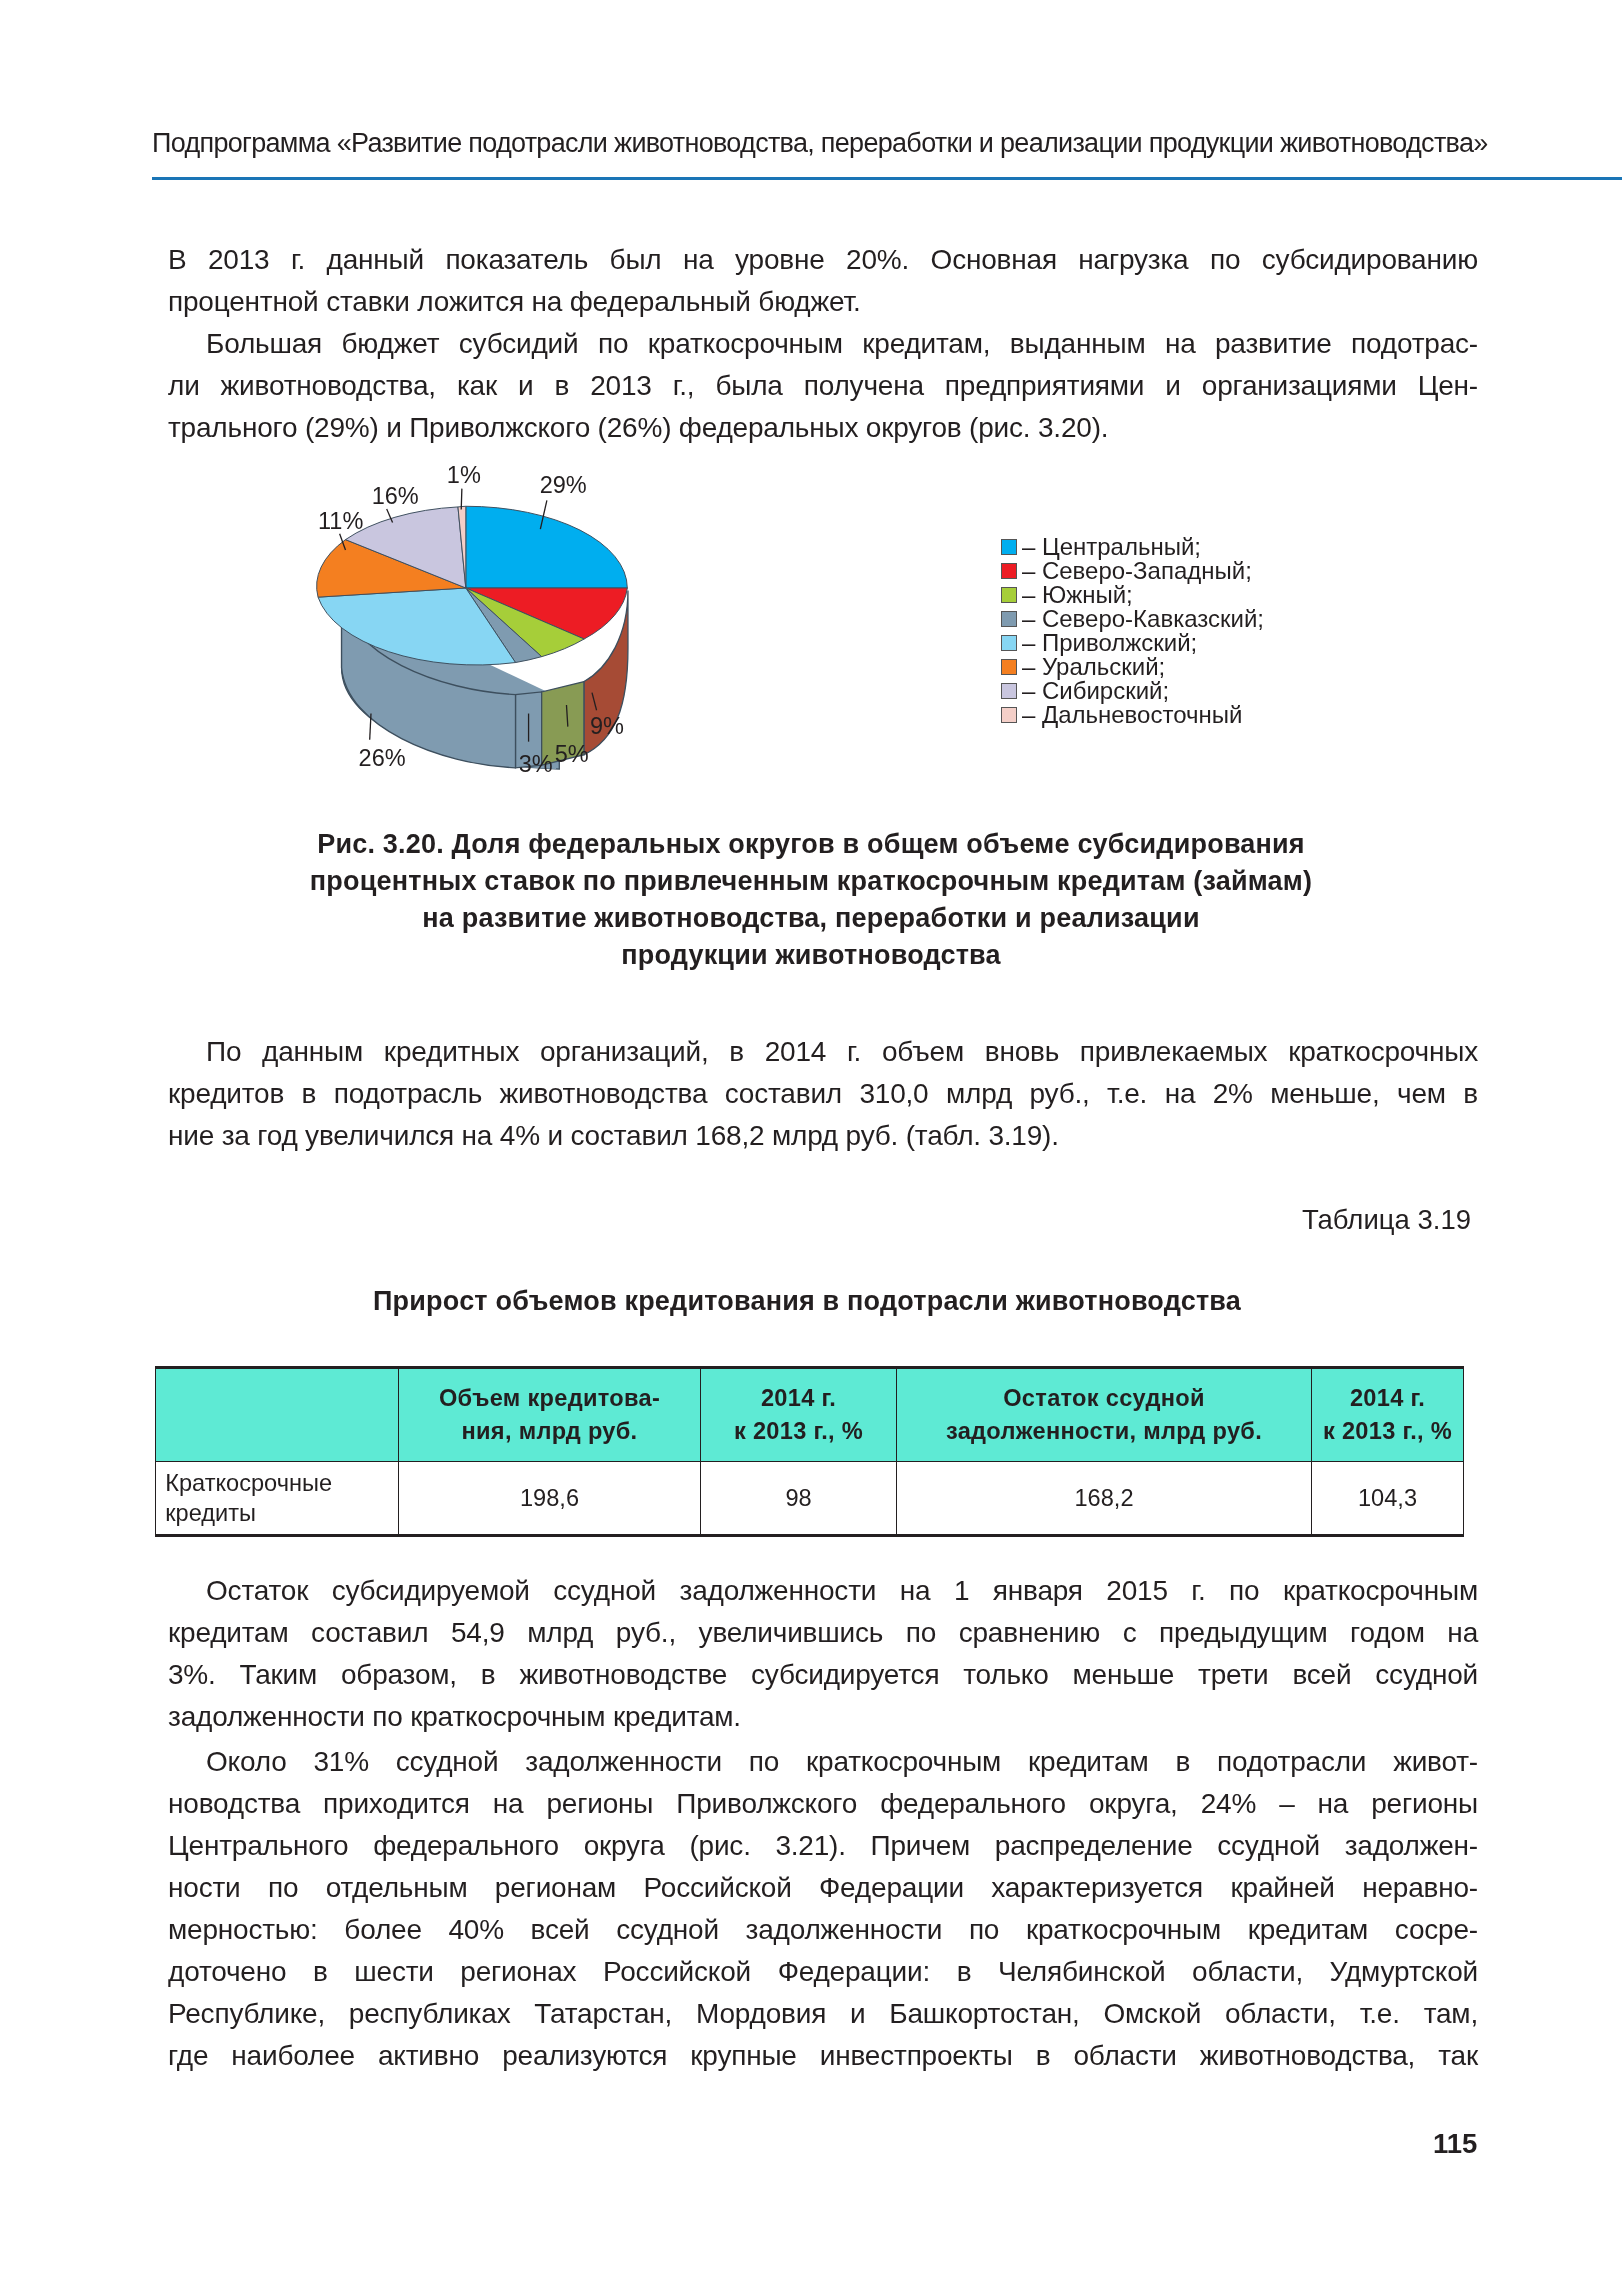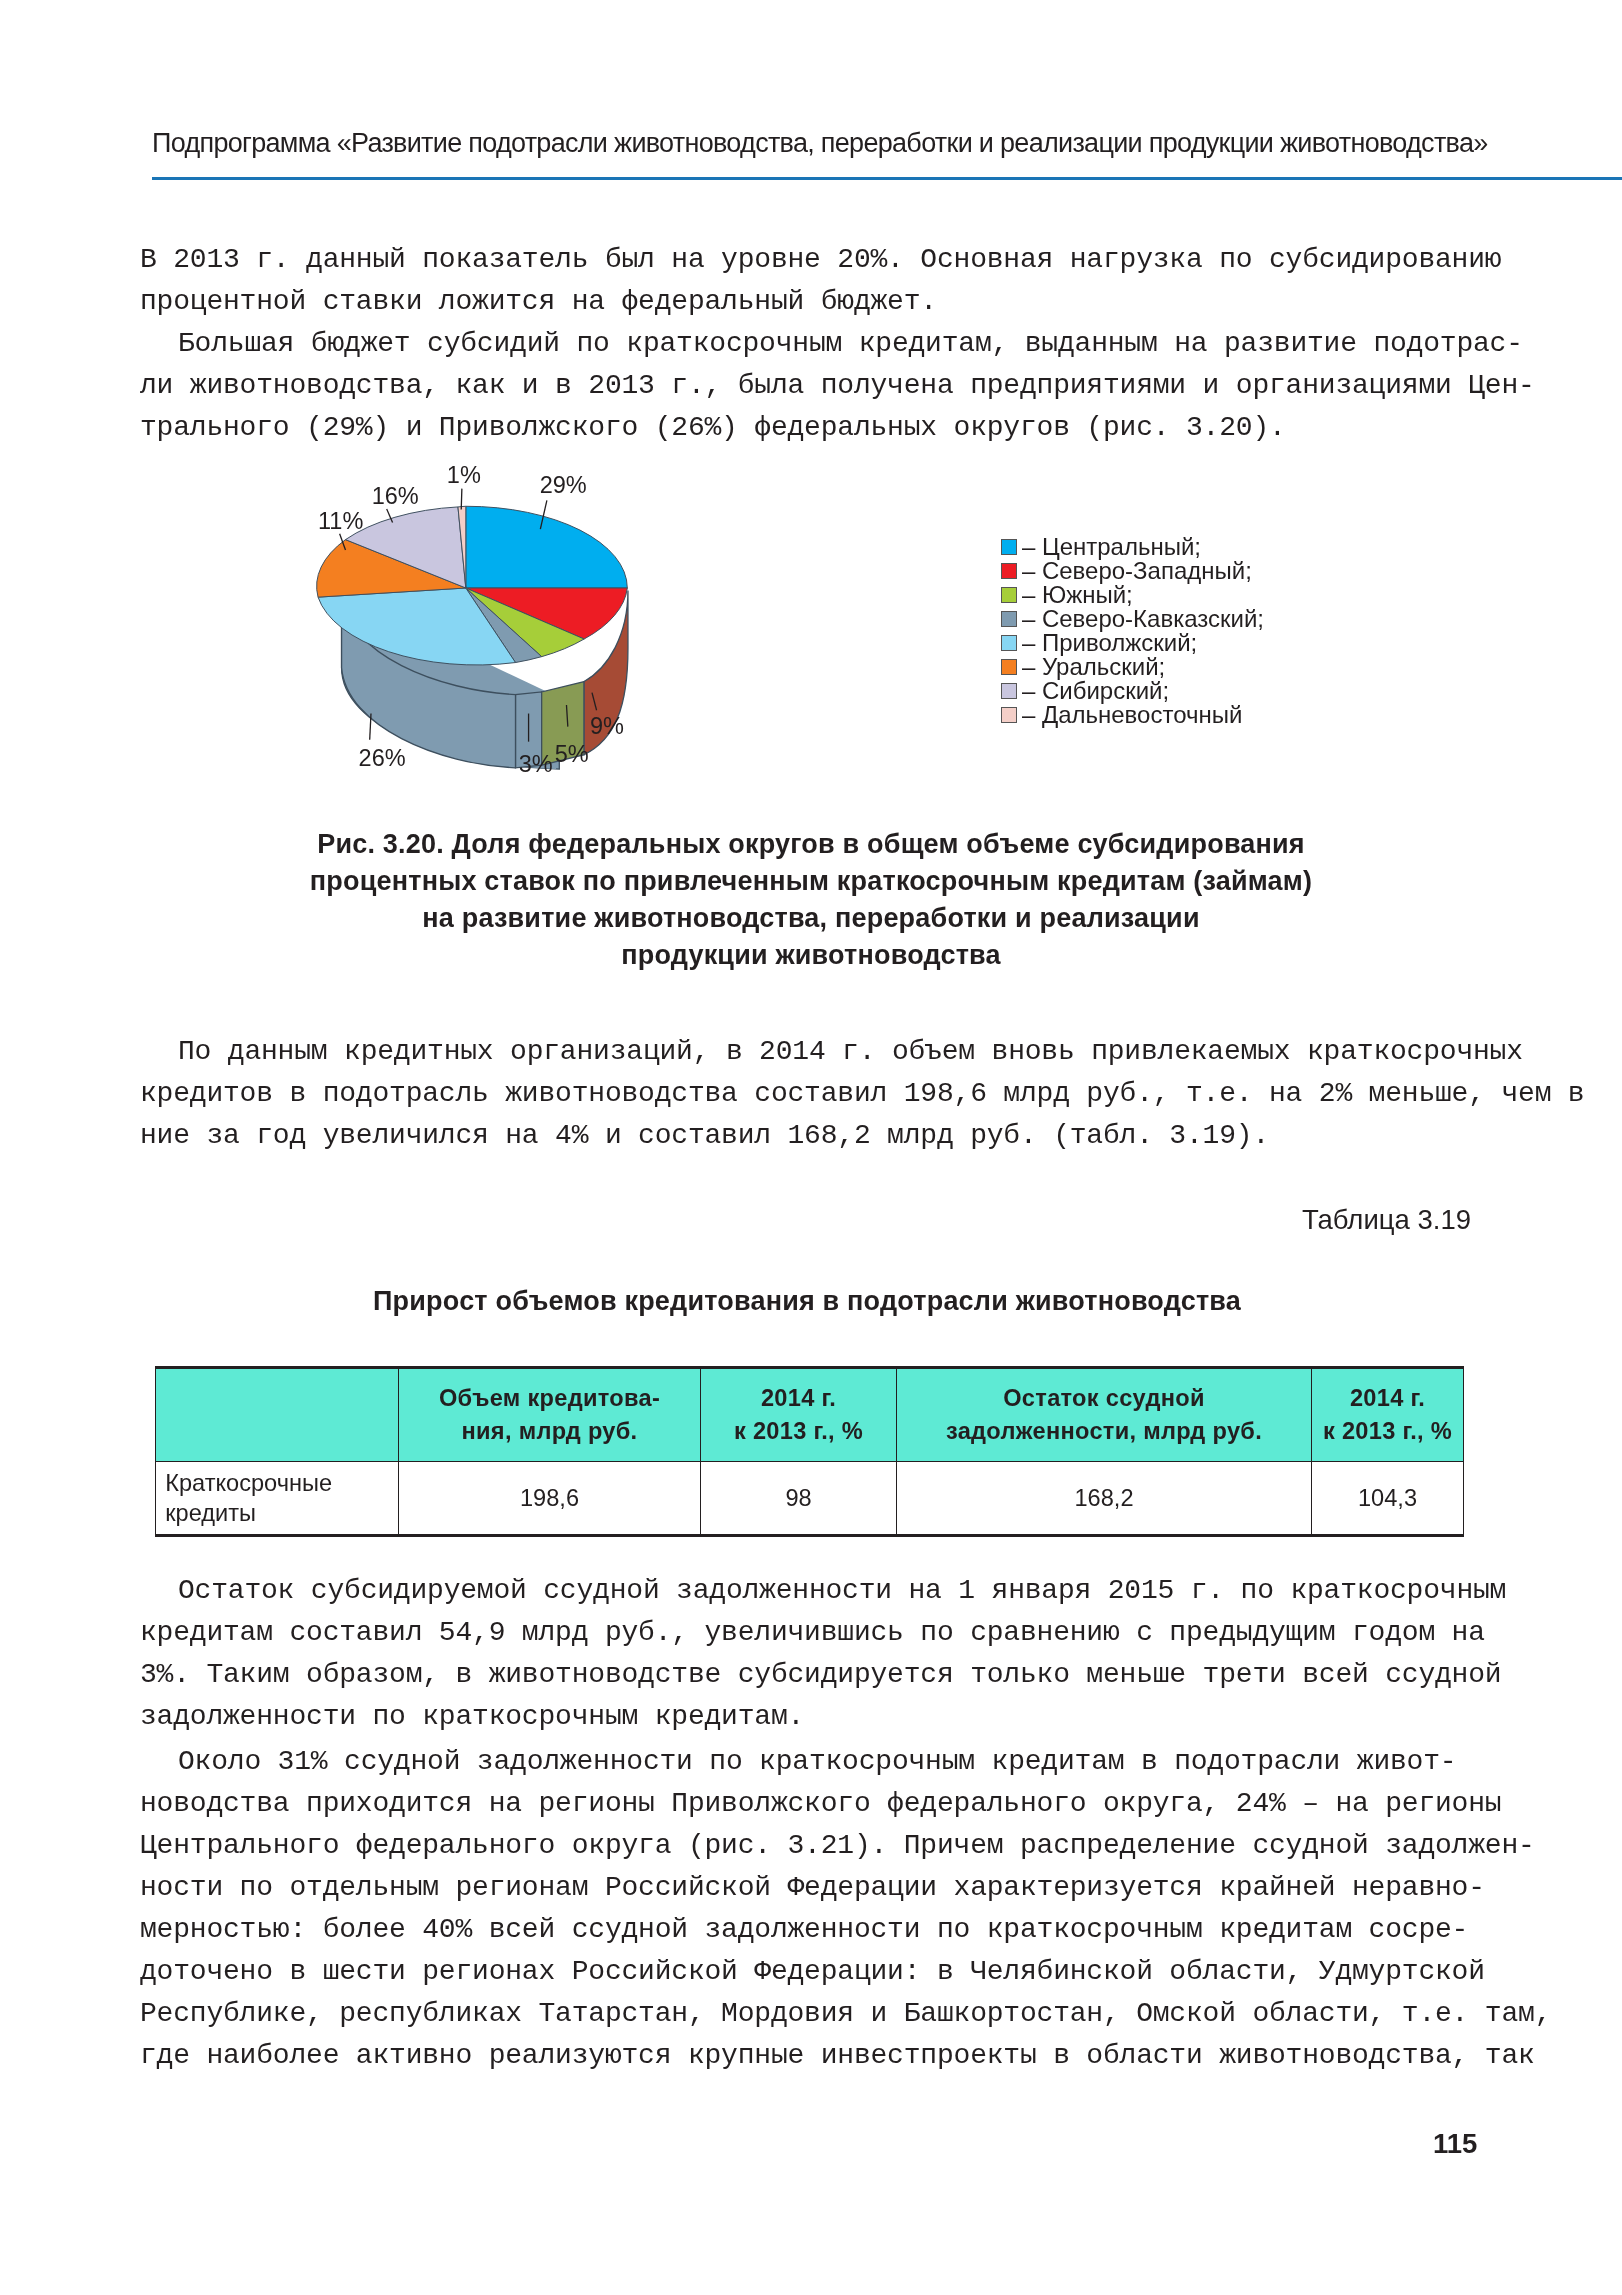--- a/index.html
+++ b/index.html
@@ -1,22 +1,22 @@
 <!DOCTYPE html>
 <html style="font-size:10.5px"><head>
 <meta charset="utf-8">
 <style>
   html, body { margin:0; padding:0; background:#ffffff; }
   body { width:1623px; height:2295px; position:relative; overflow:hidden;
          font-family:"Liberation Sans", sans-serif; color:#231f20; }
   .running-head { position:absolute; left:152px; top:128px; width:1335px;
          font-size:27px; letter-spacing:-0.7px; color:#231f20; white-space:nowrap; }
   .head-rule { position:absolute; left:152px; top:177px; width:1470px; height:2.6px; background:#1a75b6; }
-  .para { position:absolute; left:140px; width:1310px; font-size:28px; line-height:42px;
-          text-align:justify; text-align-last:left; letter-spacing:-0.2px;font-family:Liberation Mono, monospace; }
+  .para { position:absolute; left:168px; width:1310px; font-size:28px; line-height:42px;
+          text-align:justify; text-align-last:left; letter-spacing:-0.2px; }
   .para .line { display:block; text-align:justify; text-align-last:justify; white-space:nowrap; }
   .para .line.last { text-align-last:left; }
   .indent { padding-left:38px; }
   .fig { position:absolute; left:294px; top:452px; width:1021px; height:340px; }
   .legend { position:absolute; left:1001px; top:535px; font-size:24px; line-height:24px; color:#231f20; }
   .legend-item { display:flex; align-items:center; height:24px; white-space:nowrap; }
   .swatch { width:15.7px; height:15.7px; border:1.3px solid #555; margin-right:5.2px; box-sizing:border-box; }
   .caption { position:absolute; left:196px; width:1230px; top:826px; text-align:center;
              font-weight:bold; font-size:27px; line-height:37px; letter-spacing:0.2px; }
   .table-label { position:absolute; right:152px; top:1204px; font-size:27.5px; }
@@ -141,21 +141,21 @@
 
 <div class="caption">
   <div>Рис. 3.20. Доля федеральных округов в общем объеме субсидирования</div>
   <div>процентных ставок по привлеченным краткосрочным кредитам (займам)</div>
   <div>на развитие животноводства, переработки и реализации</div>
   <div>продукции животноводства</div>
 </div>
 
 <div class="para" style="top:1031px;">
   <span class="line indent">По данным кредитных организаций, в 2014 г. объем вновь привлекаемых краткосрочных</span>
-  <span class="line">кредитов в подотрасль животноводства составил 198,6 млрд руб., т.е. на 2% меньше, чем в</span>
+  <span class="line">кредитов в подотрасль животноводства составил 310,0 млрд руб., т.е. на 2% меньше, чем в</span>
   <span class="line last">ние за год увеличился на 4% и составил 168,2 млрд руб. (табл. 3.19).</span>
 </div>
 
 <div class="table-label">Таблица 3.19</div>
 <div class="table-title">Прирост объемов кредитования в подотрасли животноводства</div>
 
 <table class="data">
   <colgroup>
     <col style="width:243px">
       <col style="width:302px">

